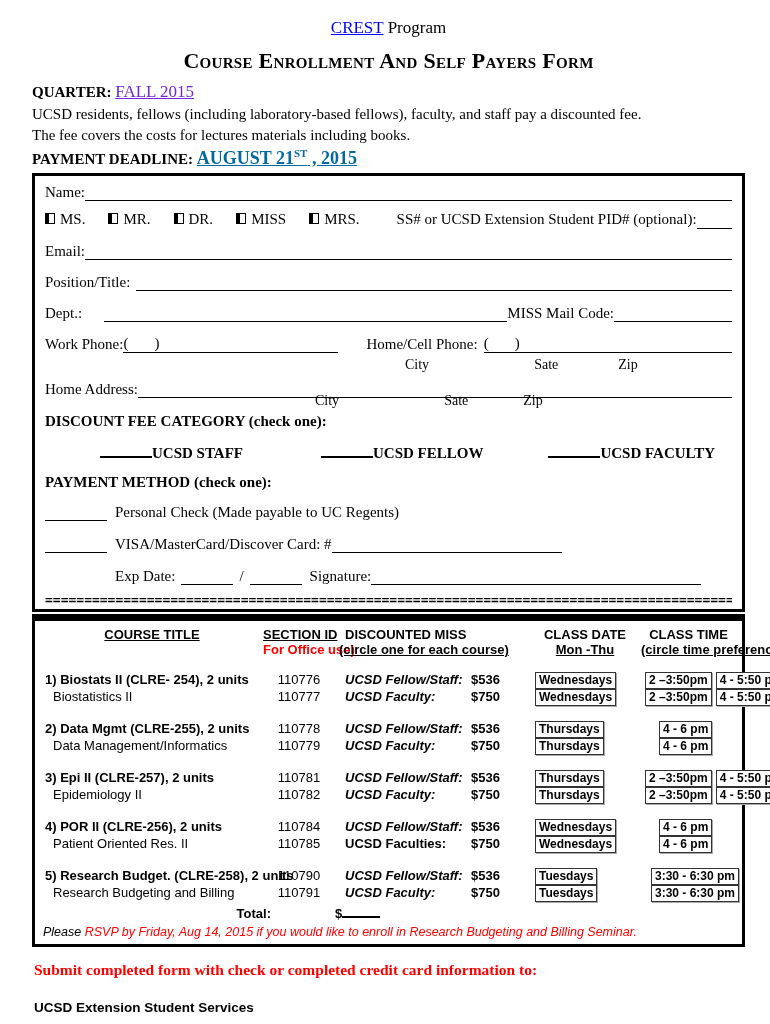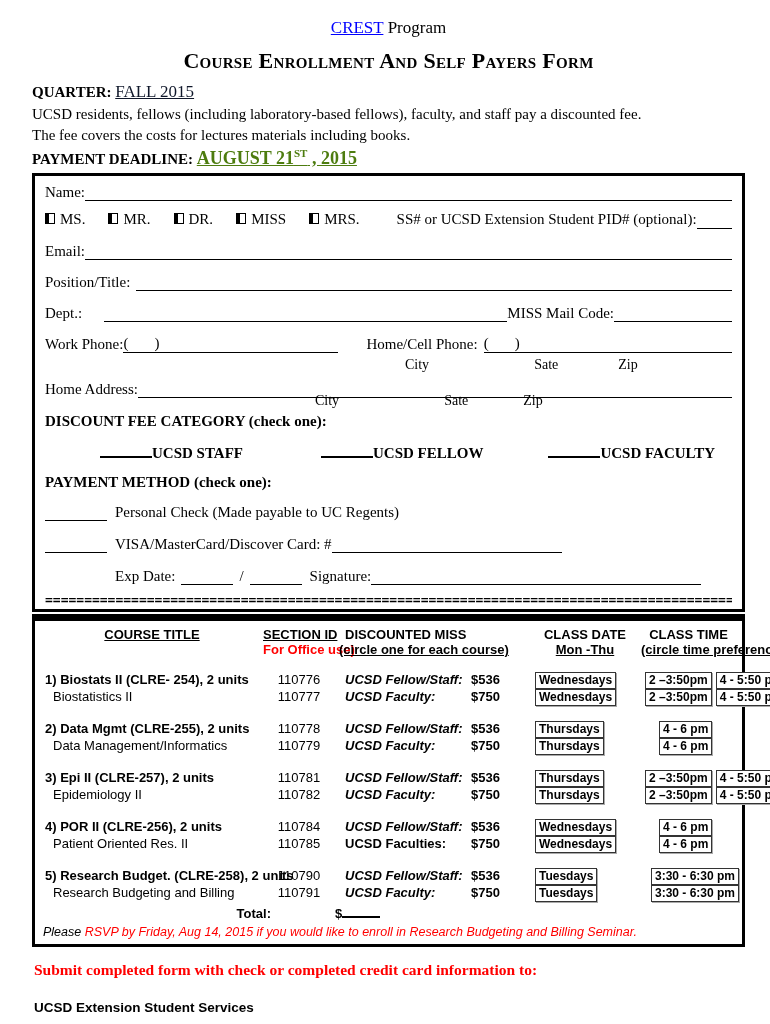--- a/index.html
+++ b/index.html
@@ -7,24 +7,24 @@
   body { font-family:"Liberation Serif", serif; color:#000; position:relative; height:1024px; overflow:hidden; }
 
   .page { padding:10px 25px 0 32px; }
 
   
   .hdr-line1 { text-align:center; font-size:17px; margin-top:8px; }
   .link { color:#0000ff; text-decoration:underline; }
   .hdr-line2 { text-align:center; font-size:22px; font-weight:bold; font-variant:small-caps; margin-top:10px; letter-spacing:.3px; }
   .quarter-row { margin-top:8px; font-size:15px; }
   .quarter-label { font-weight:bold; }
-  .quarter-value { color:#0f172a; text-decoration:underline; font-size:17px; }
+  .quarter-value { color:#6d28d9; text-decoration:underline; font-size:17px; }
   .intro { font-size:15px; margin-top:3px; line-height:1.23; }
   .deadline-row { font-size:15px; font-weight:bold; margin-top:2px; }
-  .deadline-value { color:#4d7c0f; font-size:18px; text-decoration:underline; }
+  .deadline-value { color:#0369a1; font-size:18px; text-decoration:underline; }
   .deadline-value sup { font-size:11px; }
 
   
   .box1 { border:3px solid #000; margin-top:4px; padding:4px 10px 2px 10px; font-size:15px; }
   .frow { display:flex; align-items:flex-end; margin:0 0 10px 0; min-height:21px; }
   .blank { border-bottom:1px solid #000; display:inline-block; height:18px; }
   .grow { flex:1; }
   .lbl { white-space:nowrap; }
   .chkrow { display:flex; align-items:center; margin-bottom:10px; }
   .chk { display:inline-block; width:10px; height:11px; border:1.5px solid #000; border-left-width:4px; margin-right:5px; margin-top:-2px; }

